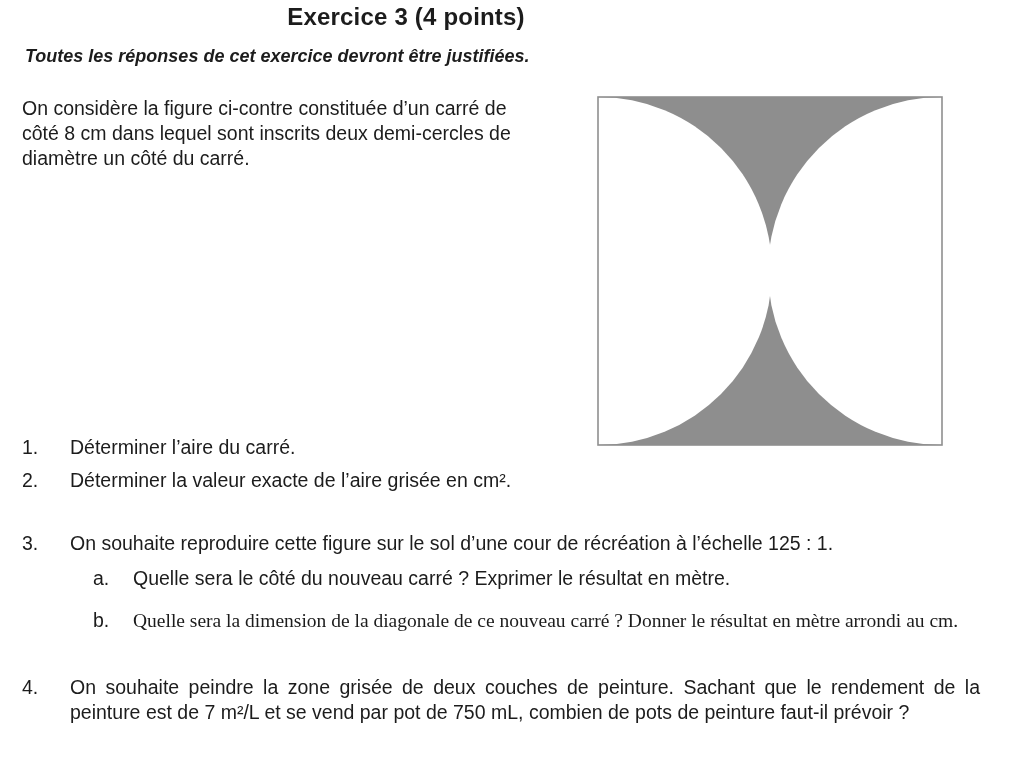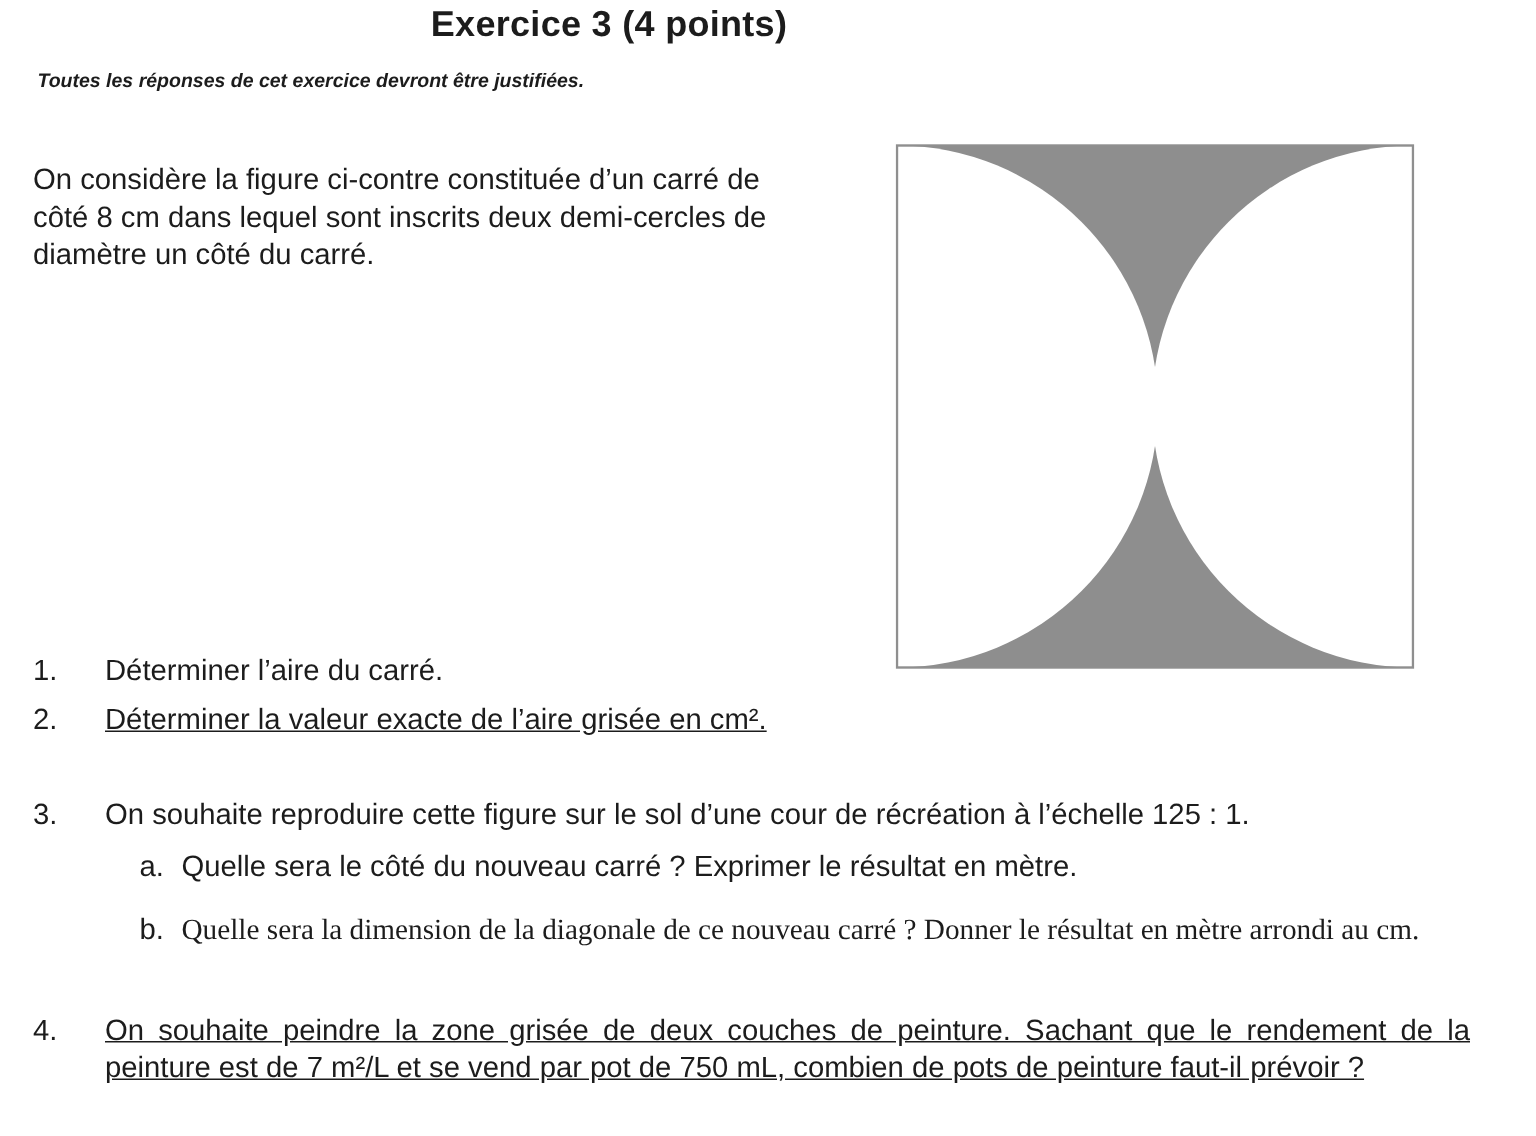--- a/index.html
+++ b/index.html
@@ -24,34 +24,33 @@
     text-align: center;
     font-size: 24px;
     font-weight: bold;
     letter-spacing: 0.2px;
   }
 
   .instruction-note {
     position: absolute;
     top: 46px;
     left: 25px;
-    font-size: 13px;
+    font-size: 18px;
     font-weight: bold;
     font-style: italic;
   }
 
   .intro-paragraph {
     position: absolute;
     top: 96px;
     left: 22px;
     width: 505px;
     font-size: 19.5px;
     line-height: 25px;
     text-align: left;
-    margin-top: 12px;
   }
 
   .exercise-figure {
     position: absolute;
     top: 96px;
     left: 597px;
     width: 346px;
     height: 350px;
   }
   .exercise-figure svg { display: block; width: 100%; height: 100%; }
@@ -63,35 +62,35 @@
     line-height: 25px;
   }
   .q-num {
     position: absolute;
     left: 0;
     top: 0;
   }
   .q-text {
     margin-left: 48px;
   }
-  .q-text.justified { text-align: justify; text-decoration: underline; }
+  .q-text.justified { text-align: justify; }
 
   .sub-row {
     position: absolute;
     left: 93px;
     font-size: 19.5px;
     line-height: 25px;
   }
   .sub-letter {
     position: absolute;
     left: 0;
     top: 0;
   }
   .sub-text {
-    margin-left: 28px;
+    margin-left: 40px;
   }
   .sub-text.justified { text-align: justify; }
 
   #q1 { top: 435px; width: 985px; }
   #q2 { top: 468px; width: 530px; }
   #q2 .q-text { width: 460px; }
   #q3 { top: 531px; width: 985px; }
   #q3a { top: 566px; width: 912px; }
   #q3b { top: 608px; width: 912px; }
   #q3b .sub-text { width: 880px; font-family: Liberation Serif, serif; }

